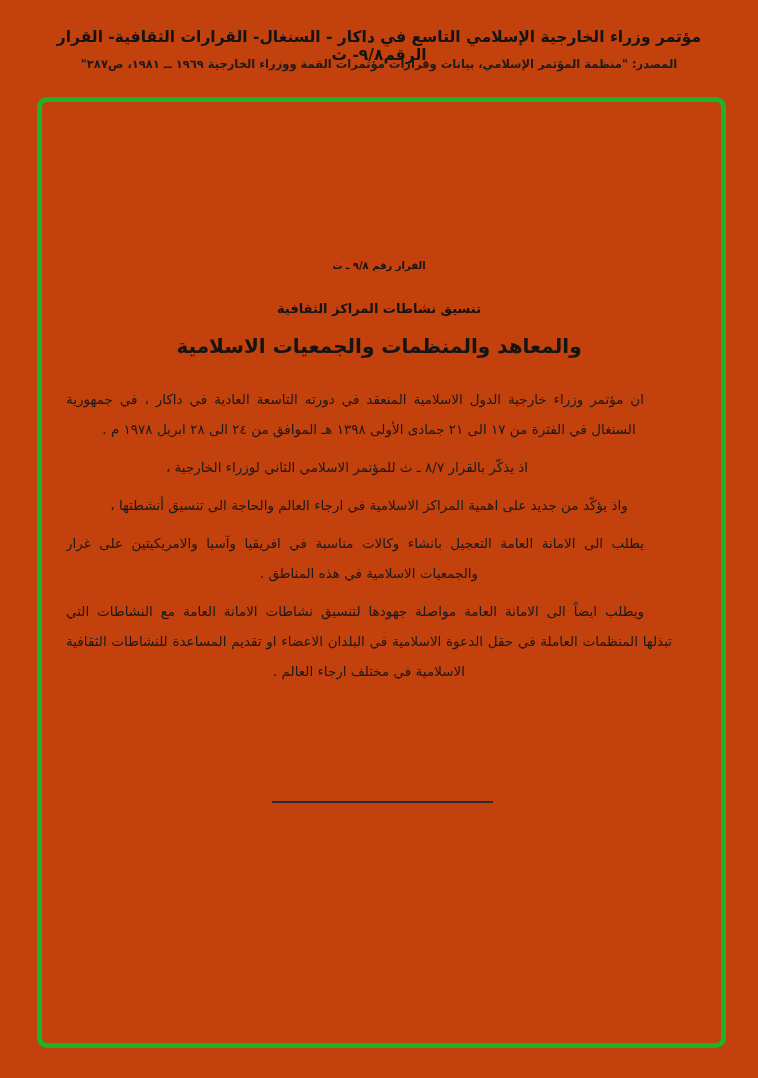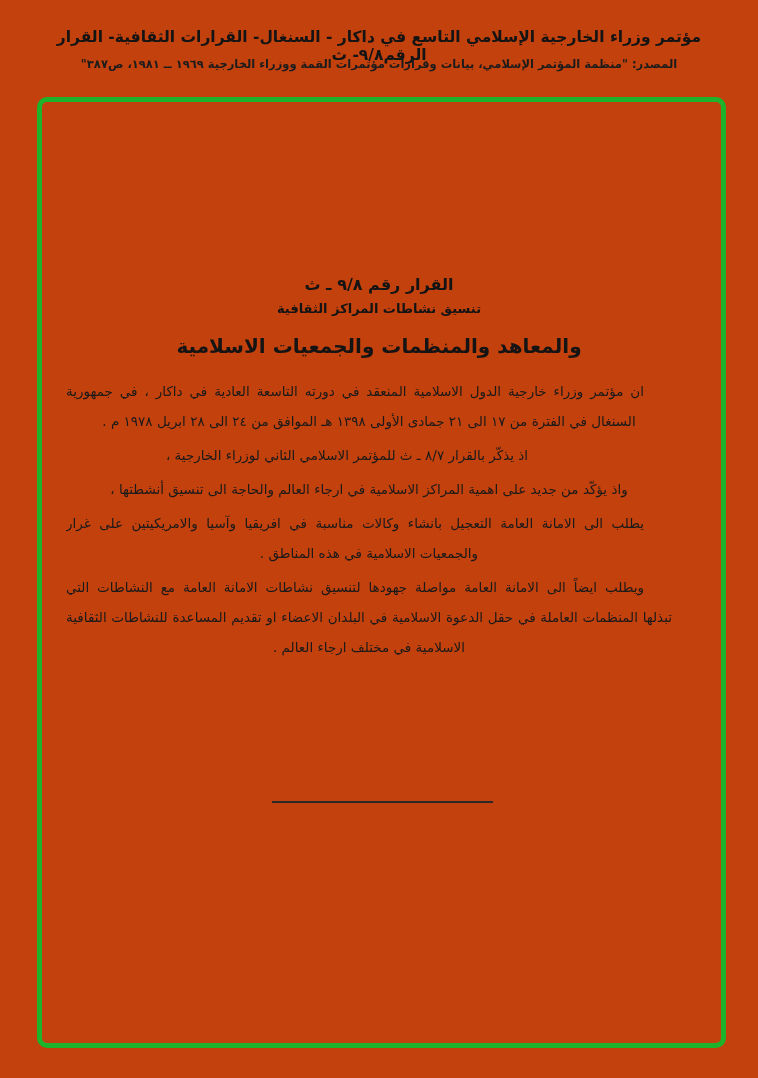--- a/index.html
+++ b/index.html
@@ -43,35 +43,35 @@
   
   .title {
     position: absolute;
     left: 60px;
     right: 60px;
     text-align: center;
     color: #141414;
     font-weight: 700;
     direction: rtl;
   }
-  #title-number { top: 275px; font-size: 16px; }
+  #title-number { top: 260px; font-size: 10px; }
   #title-main   { top: 301px; font-size: 13px; }
   #title-sub    { top: 334px; font-size: 20px; }
   
   #body-text {
     position: absolute;
     top: 376px;
     left: 66px;
     width: 606px;
     direction: rtl;
     color: #1a1a1a;
     font-size: 13.5px;
     line-height: 30px;
   }
-  .para { margin: 0 0 4px 0; }
+  .para { margin: 8px 0 4px 0; }
   .line {
     direction: rtl;
     unicode-bidi: plaintext;
     overflow: hidden;
     white-space: nowrap;
     height: 30px;
   }
   .line.full        { white-space: normal; text-align: justify; text-align-last: justify; }
   .line.full-indent { white-space: normal; text-align: justify; text-align-last: justify; text-indent: 28px; }
   .line.right       { text-align: center; padding-right: 44px; }

